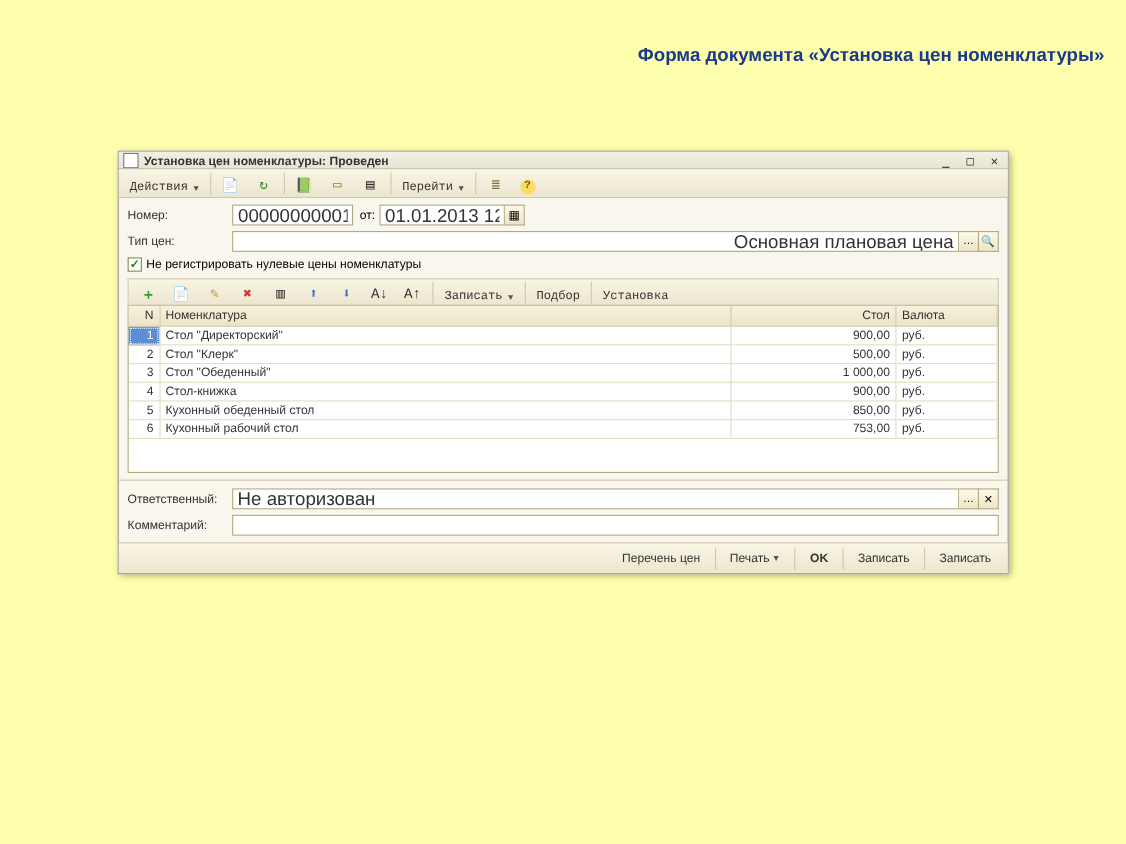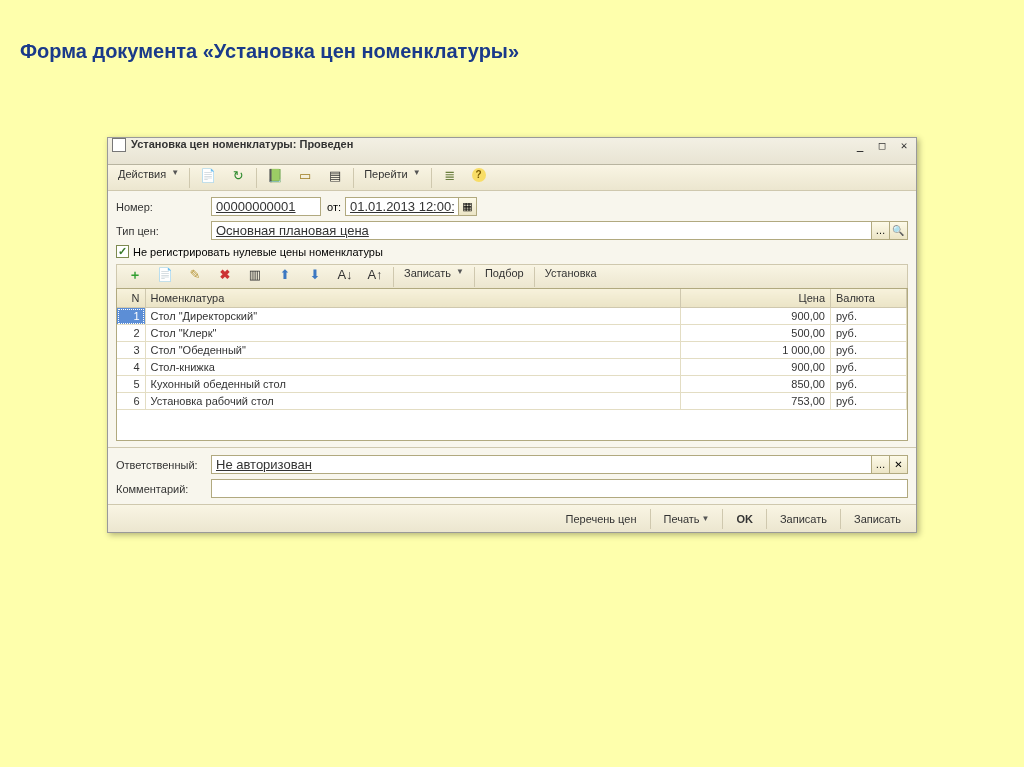--- a/index.html
+++ b/index.html
@@ -7,41 +7,41 @@
     margin: 0;
     padding: 0;
     background: #feffac;
     font-family: Arial, sans-serif;
     font-size: 11px;
     width: 1024px;
     height: 767px;
     overflow: hidden;
   }
   .page-title {
-    font-size: 20px;
+    font-size: 17px;
     font-weight: bold;
     color: #1a3a8a;
-    text-align: left;
+    text-align: right;
     padding: 40px 20px 20px 20px;
   }
   .window {
     position: absolute;
     left: 107px;
     top: 137px;
     width: 810px;
     background: #f8f6ed;
     border: 1px solid #999;
     box-shadow: 2px 2px 6px rgba(0,0,0,0.3);
   }
   .titlebar {
     background: linear-gradient(#f3f0e4, #e8e4d3);
     border-bottom: 1px solid #b8b4a0;
-    height: 27px;
-    display: flex;
-    align-items: flex-start;
+    height: 16px;
+    display: flex;
+    align-items: flex-end;
     padding: 0 4px;
   }
   .titlebar .doc-icon {
     width: 14px; height: 14px;
     display: inline-block;
     border: 1px solid #777;
     background: #fff;
     margin-right: 5px;
   }
   .titlebar .title-text {
@@ -68,24 +68,25 @@
     align-items: center;
     padding: 0 4px;
     gap: 2px;
   }
   .tb-btn, .tb-drop {
     height: 22px;
     border: 1px solid transparent;
     border-radius: 3px;
     padding: 0 5px;
     display: inline-flex;
-    align-items: flex-start;
+    align-items: flex-end;
     gap: 3px;
     cursor: pointer;
     color: #333;
+    font-family: Liberation Mono, monospace;
   }
   .tb-ico {
     width: 16px; height: 16px;
     display: inline-flex;
     align-items: center;
     justify-content: center;
     font-size: 13px;
   }
   .sep { width: 1px; height: 20px; background: #cfc8ae; margin: 0 2px; }
   .drop-arrow { font-size: 8px; color: #555; margin-left: 2px; }
@@ -97,23 +98,22 @@
   }
   .form-label {
     width: 95px;
     color: #333;
   }
   .text-input {
     height: 19px;
     border: 1px solid #b1a97f;
     background: #fff;
     padding: 0 4px;
-    font-size: 13px;
-    color: #333;
-    text-decoration: underline;
+    font-size: 17px;
+    color: #333;
   }
   .input-group {
     display: flex;
     align-items: center;
   }
   .input-btn {
     width: 18px; height: 19px;
     border: 1px solid #b1a97f;
     border-left: none;
     background: linear-gradient(#fdfae8,#ece5c6);
@@ -171,21 +171,21 @@
   }
   .grid td {
     border-right: 1px solid #e3ddc3;
     border-bottom: 1px solid #e3ddc3;
     padding: 2px 5px;
     color: #333;
     height: 17px;
   }
   .grid .col-n { width: 28px; text-align: right; }
   .grid .col-price { width: 150px; text-align: right; }
-  .grid .col-curr { width: 76px; }
+  .grid .col-curr { width: 92px; }
   .grid .selected-n {
     background: #5c8ed6;
     color: #fff;
     outline: 1px dotted #fff;
     outline-offset: -2px;
   }
   .grid-empty { height: 30px; }
   .bottom-form {
     border-top: 1px solid #cfc8ae;
     padding: 7px 8px 4px 8px;
@@ -283,21 +283,21 @@
         <input class="text-input" style="width: 114px;" value="01.01.2013 12:00:00">
         <span class="input-btn">
             <span class="ico-datepick">▦</span>
           </span>
       </div>
     </div>
 
     <div class="form-row">
       <div class="form-label">Тип цен:</div>
       <div class="input-group" style="flex:1">
-        <input class="text-input" style="flex: 1 1 0%;" value="Основная плановая цена">
+        <input class="text-input" style="flex: 1 1 0%; text-align: right;" value="Основная плановая цена">
         <span class="input-btn">…</span>
         <span class="input-btn">
             <span>🔍</span>
           </span>
       </div>
     </div>
 
     <div class="checkbox-row">
       <span class="chk">✓</span>
       <span>Не регистрировать нулевые цены номенклатуры</span>
@@ -345,21 +345,21 @@
           <span>Установка</span>
         </div>
     </div>
 
     <div class="grid">
       <table>
         <thead>
           <tr>
             <th class="col-n">N</th>
             <th>Номенклатура</th>
-            <th class="col-price">Цена</th>
+            <th class="col-price">Стол</th>
             <th class="col-curr">Валюта</th>
           </tr>
         </thead>
         <tbody id="grid-body">
             <tr>
               <td class="col-n selected-n">1</td>
               <td>Стол "Директорский"</td>
               <td class="col-price">900,00</td>
               <td class="col-curr">руб.</td>
             </tr>
@@ -382,21 +382,21 @@
               <td class="col-curr">руб.</td>
             </tr>
             <tr>
               <td class="col-n">5</td>
               <td>Кухонный обеденный стол</td>
               <td class="col-price">850,00</td>
               <td class="col-curr">руб.</td>
             </tr>
             <tr>
               <td class="col-n">6</td>
-              <td>Установка рабочий стол</td>
+              <td>Кухонный рабочий стол</td>
               <td class="col-price">753,00</td>
               <td class="col-curr">руб.</td>
             </tr>
           </tbody>
       </table>
       <div class="grid-empty"></div>
     </div>
   </div>
 
   <div class="bottom-form">

